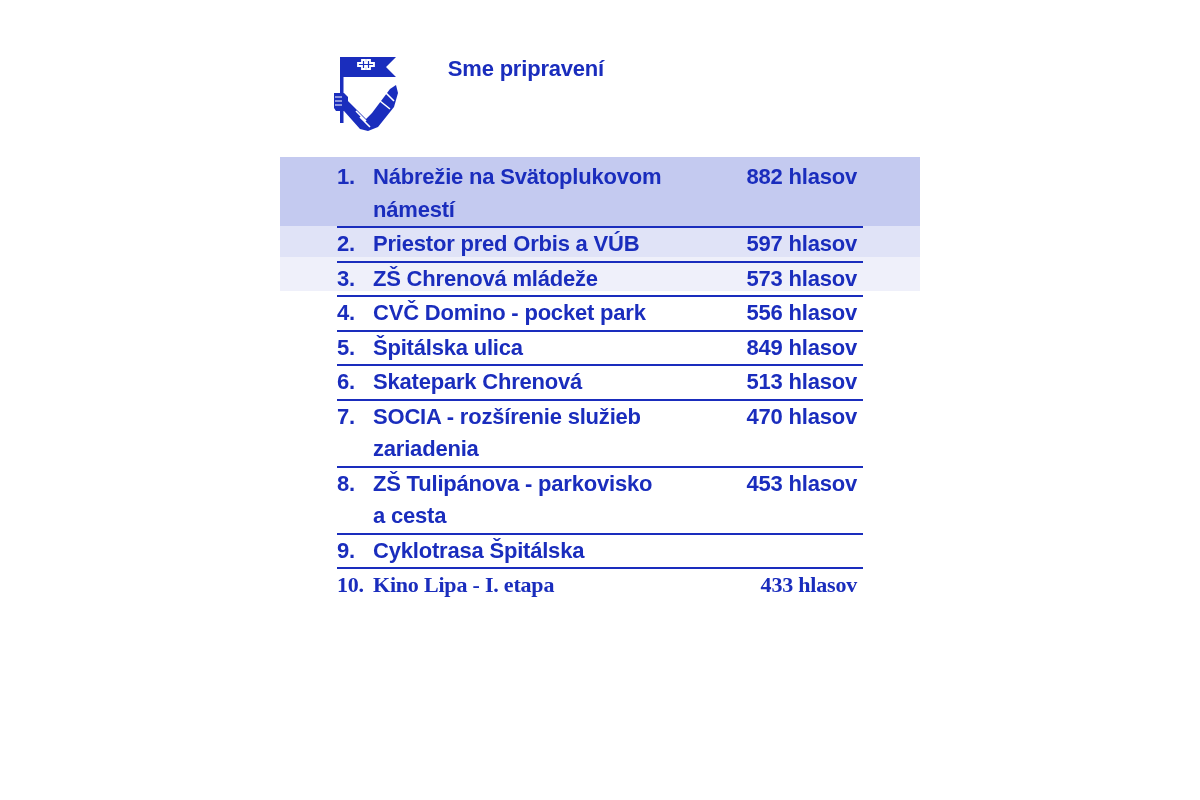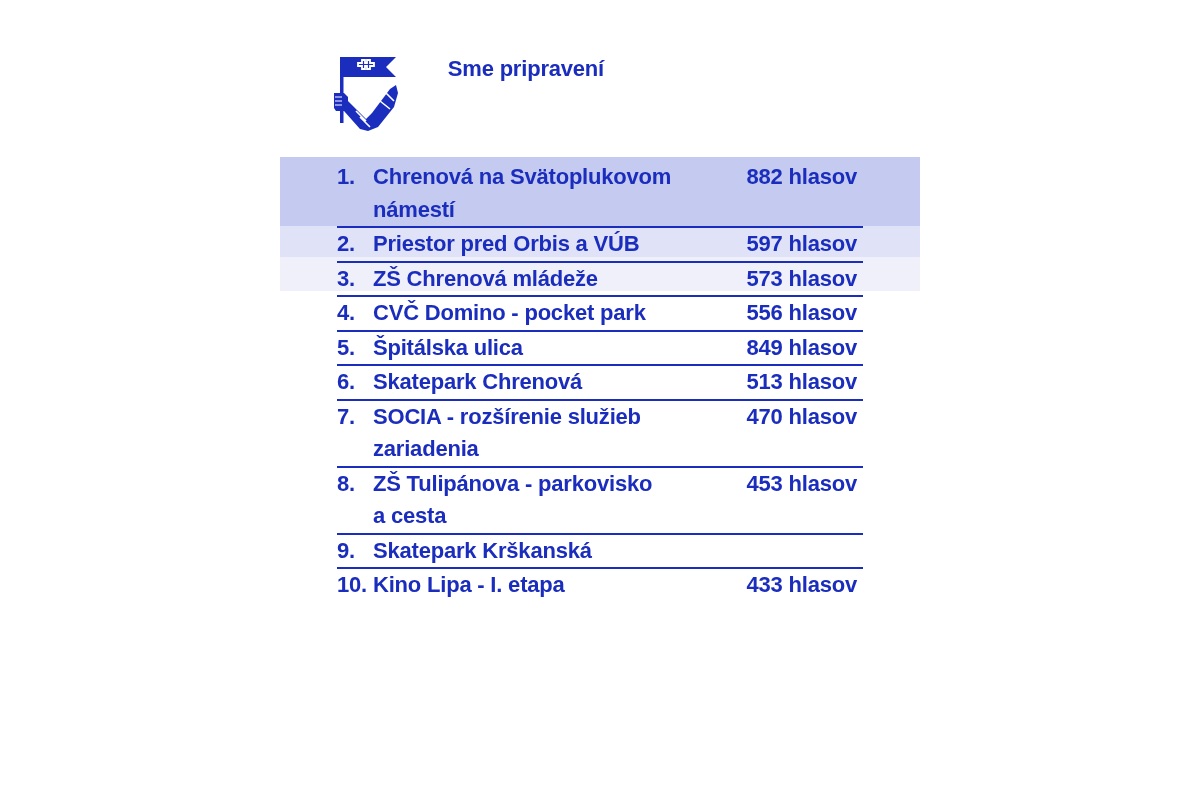--- a/index.html
+++ b/index.html
@@ -25,21 +25,21 @@
 
     .results { position: absolute; left: 337px; top: 161px; width: 526px; }
     .row {
       position: relative;
       display: flex;
       border-bottom: 2px solid #1a2dbd;
       font-size: 22px; font-weight: bold;
       line-height: 32.5px;
       letter-spacing: -0.2px;
     }
-    .row:last-child { border-bottom: none; }
+    .row:last-child { border-bottom: none; font-family: Liberation Serif, serif; }
     .rank { width: 36px; flex: none; }
     .name { flex: 1; }
     .votes { width: 120px; flex: none; text-align: right; white-space: nowrap; padding-right: 6px; }
     .name .l2 { display: block; }
   </style>
 </head>
 <body>
 
 <div class="page">
 
@@ -66,21 +66,21 @@
 
   <div class="bands band-1"></div>
   <div class="bands band-2"></div>
   <div class="bands band-3"></div>
 
   <div class="results">
 
     <div class="row">
       <span class="rank">1.</span>
       <span class="name">
-        <span>Chrenová na Svätoplukovom</span>
+        <span>Nábrežie na Svätoplukovom</span>
         <span class="l2">námestí</span>
       </span>
       <span class="votes">882 hlasov</span>
     </div>
 
     <div class="row">
       <span class="rank">2.</span>
       <span class="name">
         <span>Priestor pred Orbis a VÚB</span>
       </span>
@@ -133,21 +133,21 @@
       <span class="name">
         <span>ZŠ Tulipánova - parkovisko</span>
         <span class="l2">a cesta</span>
       </span>
       <span class="votes">453 hlasov</span>
     </div>
 
     <div class="row">
       <span class="rank">9.</span>
       <span class="name">
-        <span>Skatepark Krškanská</span>
+        <span>Cyklotrasa Špitálska</span>
       </span>
     </div>
 
     <div class="row">
       <span class="rank">10.</span>
       <span class="name">
         <span>Kino Lipa - I. etapa</span>
       </span>
       <span class="votes">433 hlasov</span>
     </div>

